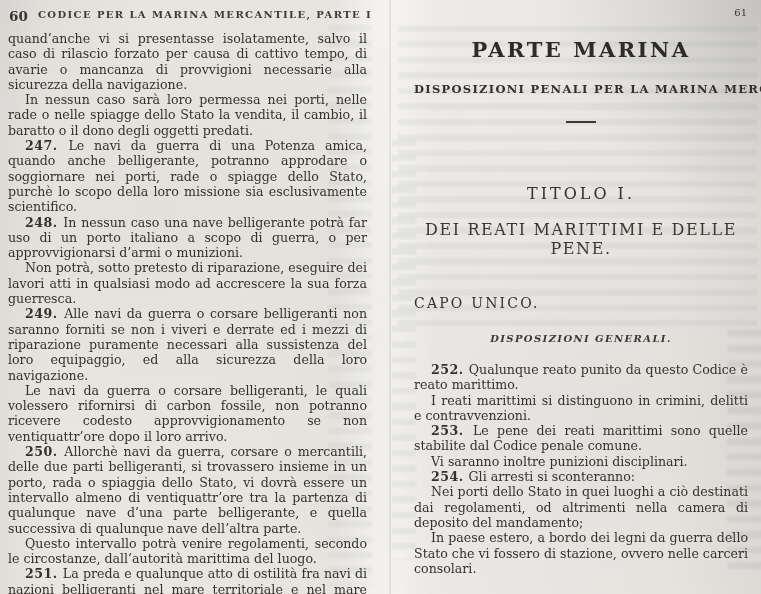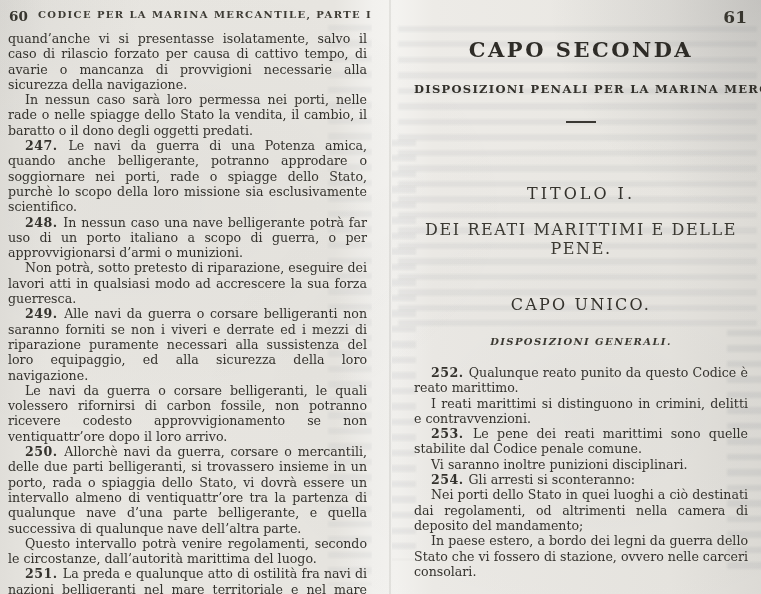--- a/index.html
+++ b/index.html
@@ -40,21 +40,21 @@
   .ghost-r-left{top:140px;left:-6px;width:30px;height:420px;opacity:.6;}
 
   
   .lp-header{position:relative;height:18px;margin-bottom:6px;}
   .lp-pagenum{position:absolute;left:1px;top:1px;font-weight:bold;font-size:13.5px;color:#38362f;}
   .lp-running{
     text-align:center;padding:2px 70px 0 30px;
     font-size:10px;font-weight:bold;letter-spacing:1.4px;color:#3d3b34;white-space:nowrap;
   }
   
-  .rp-pagenum{text-align:right;font-weight:bold;font-size:17px;color:#38362f;padding-right:1px;height:17px;}
+  .rp-pagenum{text-align:right;font-weight:normal;font-size:10px;color:#38362f;padding-right:1px;height:17px;}
 
   
   .bodytext{
     font-size:12.6px;line-height:15.3px;text-align:justify;color:#34322d;
   }
   .para{margin:0;text-indent:17px;}
   .para.no-indent{text-indent:0;}
   .art-num{font-weight:bold;letter-spacing:.5px;}
 
   
@@ -69,21 +69,21 @@
   .deco-rule{width:30px;height:2px;background:#3a3833;margin:25px auto 0;}
   .titolo{
     margin:61px 0 0;text-align:center;font-size:16px;font-weight:normal;
     letter-spacing:3px;color:#34322c;
   }
   .titolo-sub{
     margin:17px 0 0;text-align:center;font-size:16px;font-weight:normal;
     letter-spacing:1.6px;color:#3a3831;
   }
   .capo{
-    margin:37px 0 8px;text-align:center;font-size:16px;font-weight:normal;
+    margin:37px 0 8px;font-size:14px;font-weight:normal;
     letter-spacing:2.2px;color:#34322c;
   }
   .capo-sub{
     margin:22px 0 0;text-align:center;font-size:10px;font-weight:bold;
     letter-spacing:1.4px;color:#3a3831;font-style:italic;
   }
   .rp-body{margin-top:18px;}
 </style>
 </head>
 <body>
@@ -112,21 +112,21 @@
         </div>
     </div>
   </section>
 
   <section class="page page-right">
     <div class="ghost ghost-r-top"></div>
     <div class="ghost ghost-r-right"></div>
     <div class="ghost ghost-r-left"></div>
     <div class="page-inner">
       <div class="rp-pagenum">61</div>
-      <h1 class="part-title">CAPO SECONDA</h1>
+      <h1 class="part-title">PARTE MARINA</h1>
       <h2 class="part-subtitle">DISPOSIZIONI PENALI PER LA MARINA MERCANTILE</h2>
       <div class="deco-rule"></div>
       <h3 class="titolo">TITOLO I.</h3>
       <h4 class="titolo-sub">DEI REATI MARITTIMI E DELLE PENE.</h4>
       <h3 class="capo">CAPO UNICO.</h3>
       <h4 class="capo-sub">DISPOSIZIONI GENERALI.</h4>
       <div class="bodytext rp-body">
           <p class="para"><b class="art-num">252. </b>Qualunque reato punito da questo Codice è reato marittimo.</p>
           <p class="para">I reati marittimi si distinguono in crimini, delitti e contravvenzioni.</p>
           <p class="para"><b class="art-num">253. </b>Le pene dei reati marittimi sono quelle stabilite dal Codice penale comune.</p>

